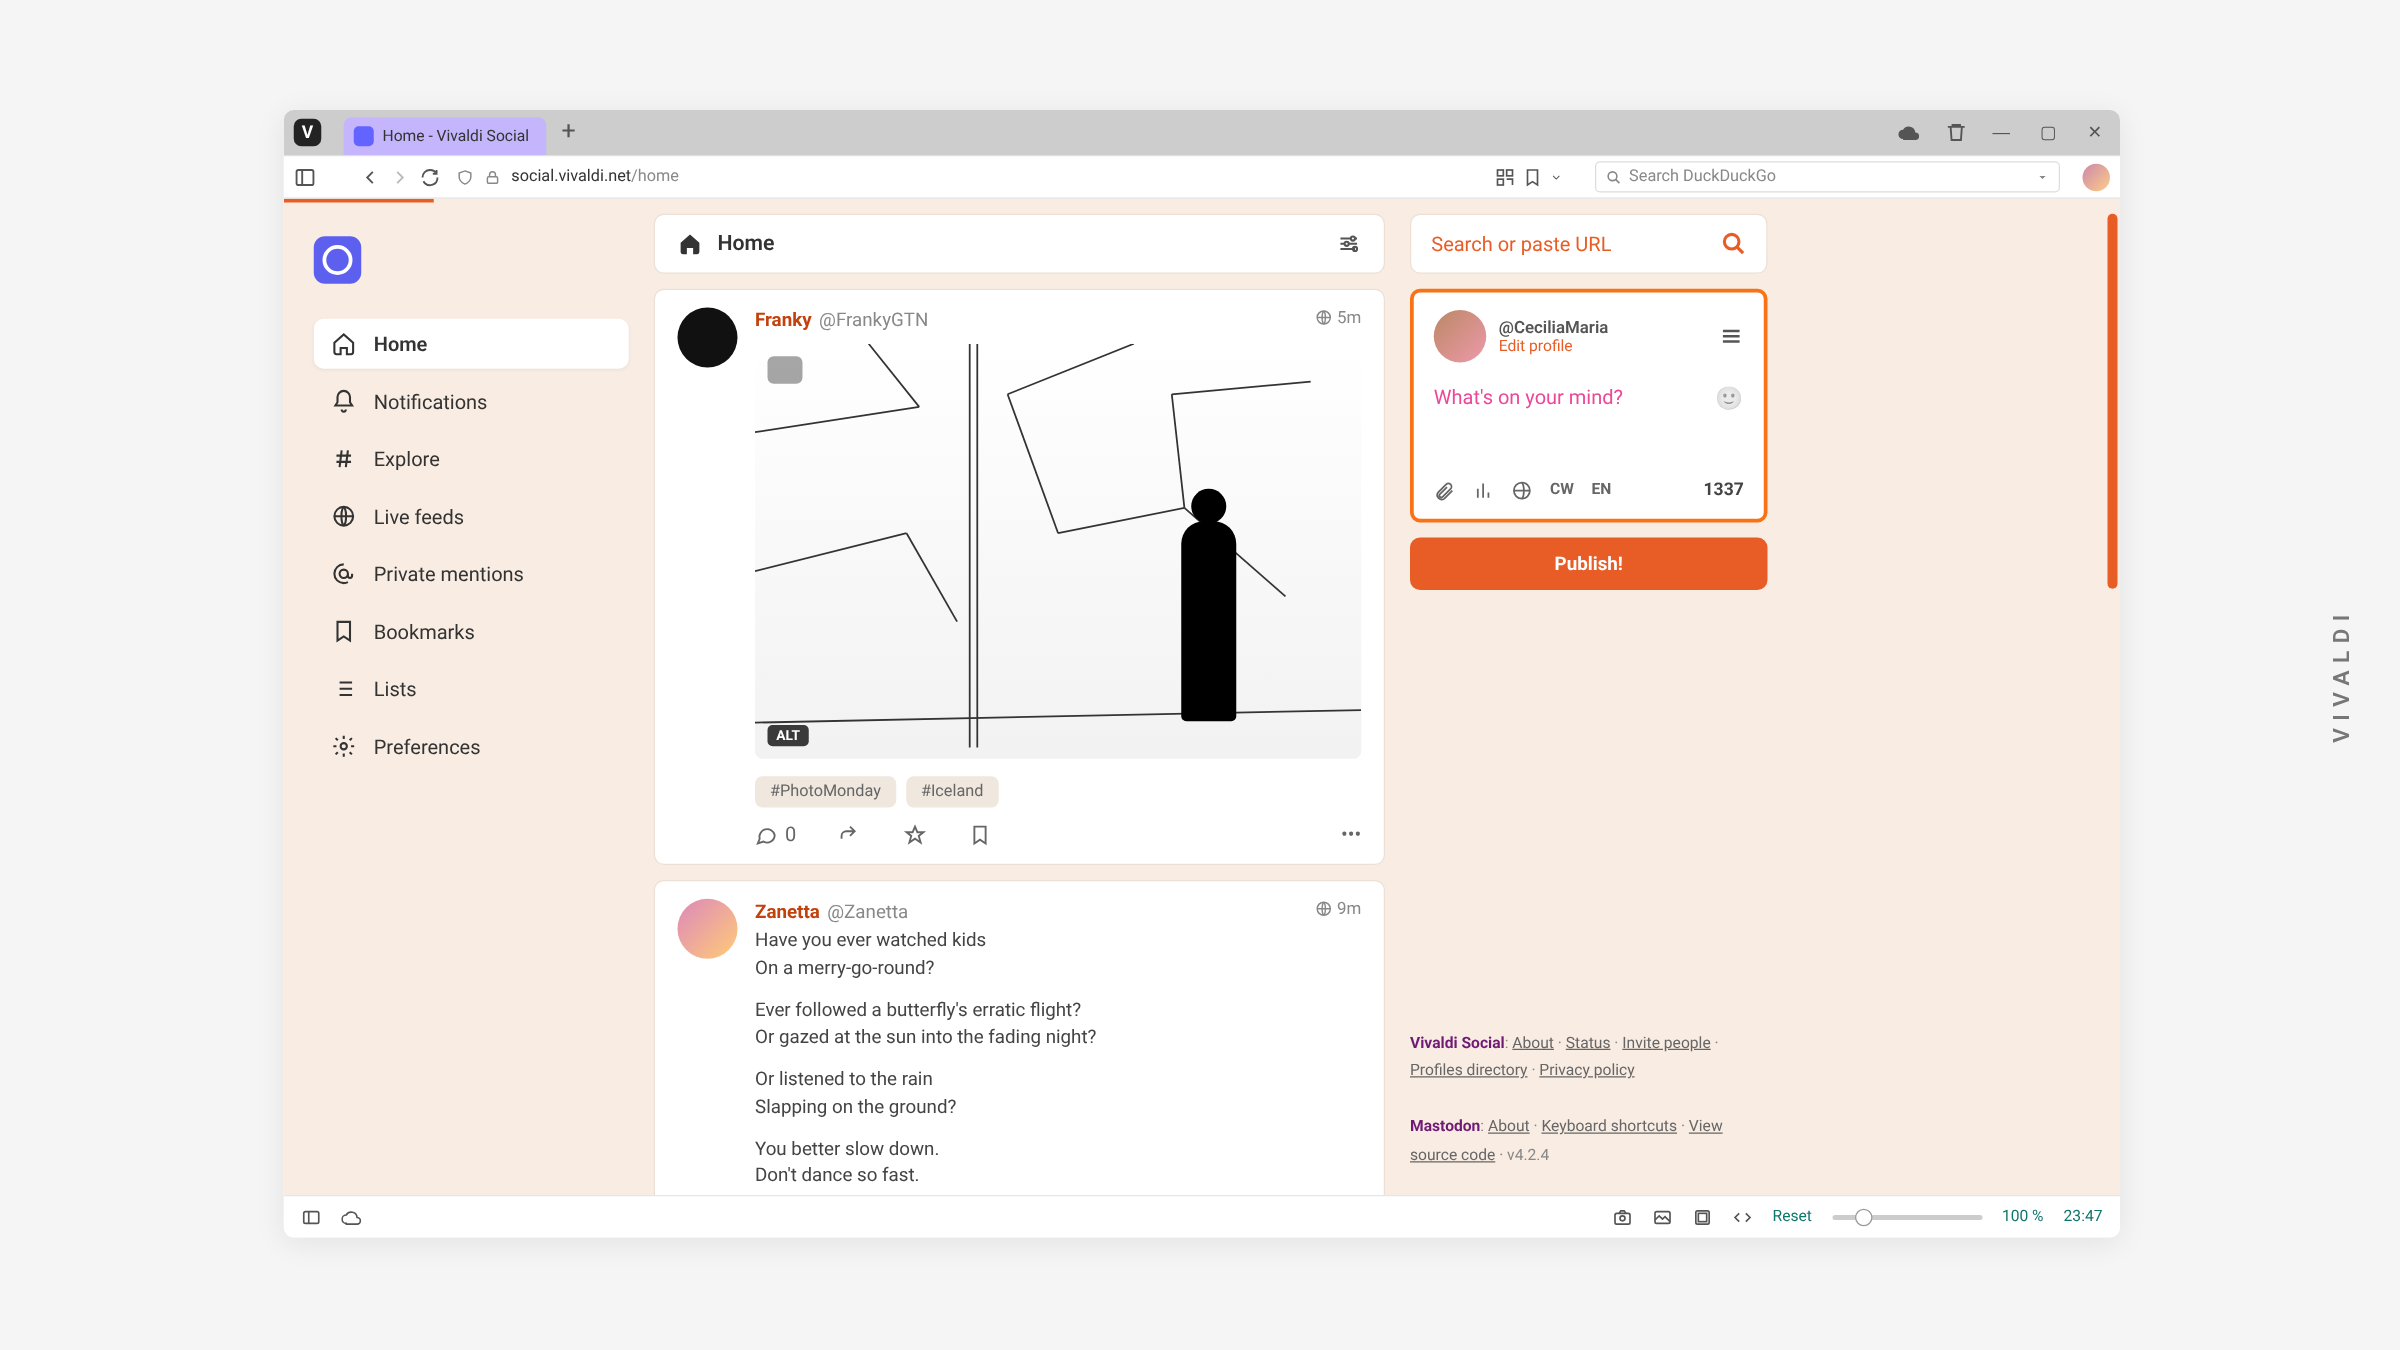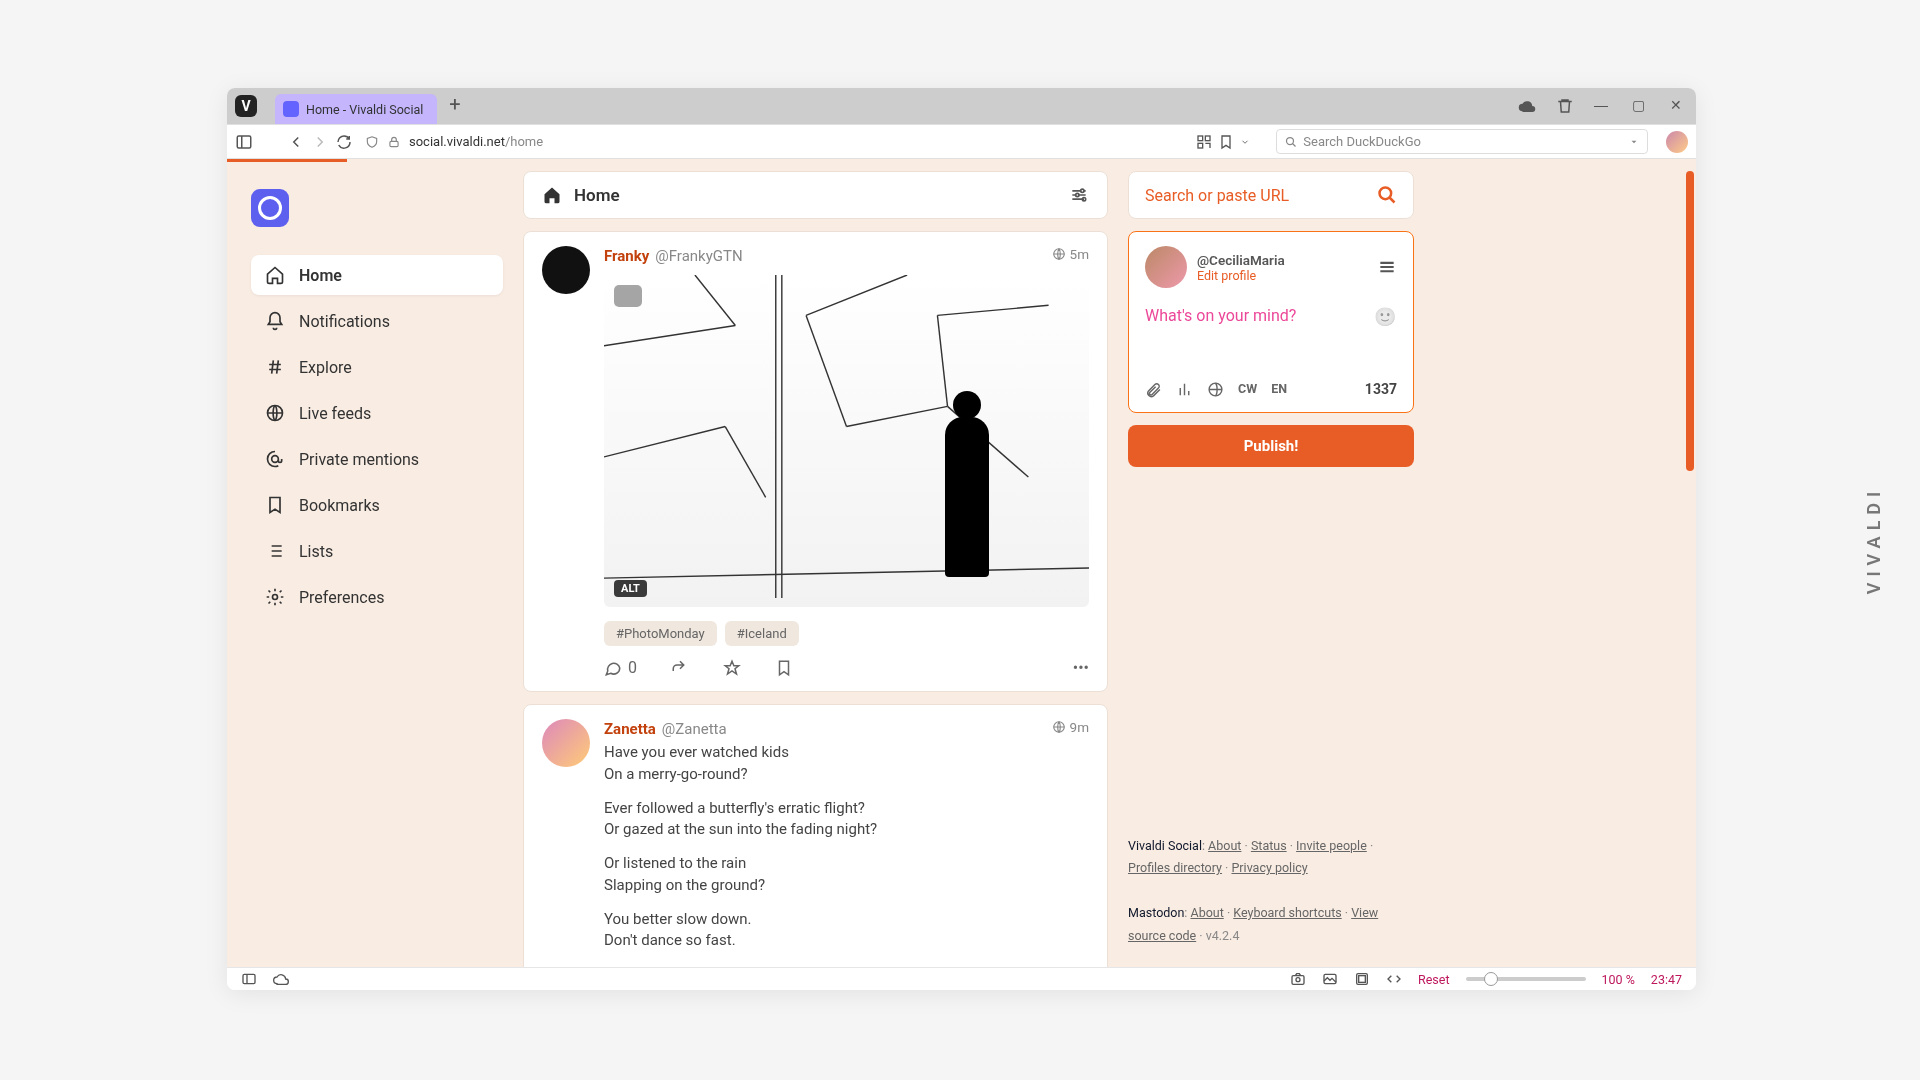--- a/index.html
+++ b/index.html
@@ -56,41 +56,41 @@
 .tag{background:#f0e7de;padding:5px 12px;border-radius:6px;font-size:13px;color:#666}
 .actions{display:flex;gap:34px;margin-top:12px;color:#666;align-items:center}
 .actions .ac{display:flex;align-items:center;gap:6px;cursor:pointer}
 .actions svg{width:18px}
 .actions .sp{flex:1}
 .ptxt{margin-top:4px;font-size:15px;color:#444;line-height:1.45}
 .ptxt p{margin-bottom:12px}
 .right{width:288px;margin-left:10px;padding-top:12px;padding-right:2px;display:flex;flex-direction:column}
 .searchbar{background:#ffffff;border:1px solid #ece0d6;height:48px;border-radius:8px;display:flex;align-items:center;padding:0 16px;color:#e85d26;font-size:16px;font-weight:400}
 .searchbar .sp{flex:1}
-.compose{background:#fff;border:1px solid #f97316;border-radius:8px;margin-top:12px;padding:14px 16px}
+.compose{background:#fff;border:3px solid #f97316;border-radius:8px;margin-top:12px;padding:14px 16px}
 .profrow{display:flex;align-items:center;gap:10px}
 .pav3{width:42px;height:42px;border-radius:50%;background:linear-gradient(135deg,#b86,#e9a)}
 .profrow .info{flex:1;font-size:13.5px}
 .profrow .handle{font-weight:600;color:#555}
 .profrow .edit{color:#e85d26;font-size:12.5px}
 .composebody{margin-top:18px;color:#ec4899;font-size:16px;display:flex;align-items:flex-start}
 .composebody .sp{flex:1}
 .composebody .emj{font-size:18px;filter:grayscale(1);opacity:.5}
 .composebar{display:flex;align-items:flex-start;gap:14px;margin-top:54px;color:#666;font-size:12.5px}
 .composebar svg{width:17px;cursor:pointer}
 .composebar .cw{font-weight:700}
 .composebar .sp{flex:1}
 .composebar .cnt{font-weight:700;color:#444;font-size:14px}
 .publish{margin-top:12px;background:#e85d26;color:#fff;font-weight:700;text-align:center;padding:12px;border-radius:8px;font-size:15px;cursor:pointer}
 .right .sp2{flex:1}
 .footerlinks{font-size:12.5px;color:#888;line-height:1.8;padding-bottom:20px}
 .footerlinks a{color:#666;text-decoration:underline;cursor:pointer}
-.footerlinks .b{color:#0f172a;font-weight:400}
+.footerlinks .b{color:#701a75;font-weight:700}
 .scrollbr{width:8px;background:#e85d26;border-radius:4px;position:absolute;right:2px;top:12px;height:300px}
-.statusbar{height:23px;border-top:1px solid #e6e6e6;background:#fff;display:flex;align-items:center;padding:0 14px;gap:16px;font-size:12.5px;color:#be185d}
+.statusbar{height:34px;border-top:1px solid #e6e6e6;background:#fff;display:flex;align-items:center;padding:0 14px;gap:16px;font-size:12.5px;color:#0f766e}
 .statusbar svg{width:16px;cursor:pointer}
 .statusbar .sp{flex:1}
 .zoom{width:120px;height:4px;background:#ccc;border-radius:2px;position:relative}
 .zoom .th{position:absolute;left:18px;top:-5px;width:14px;height:14px;border-radius:50%;background:#fff;border:1px solid #999}
 .watermark{position:absolute;right:36px;top:50%;transform:translateY(-50%) rotate(180deg);writing-mode:vertical-rl;letter-spacing:6px;color:#777;font-size:18px;font-weight:600}
 </style>
 </head>
 <body>
 
 <div class="browser">

